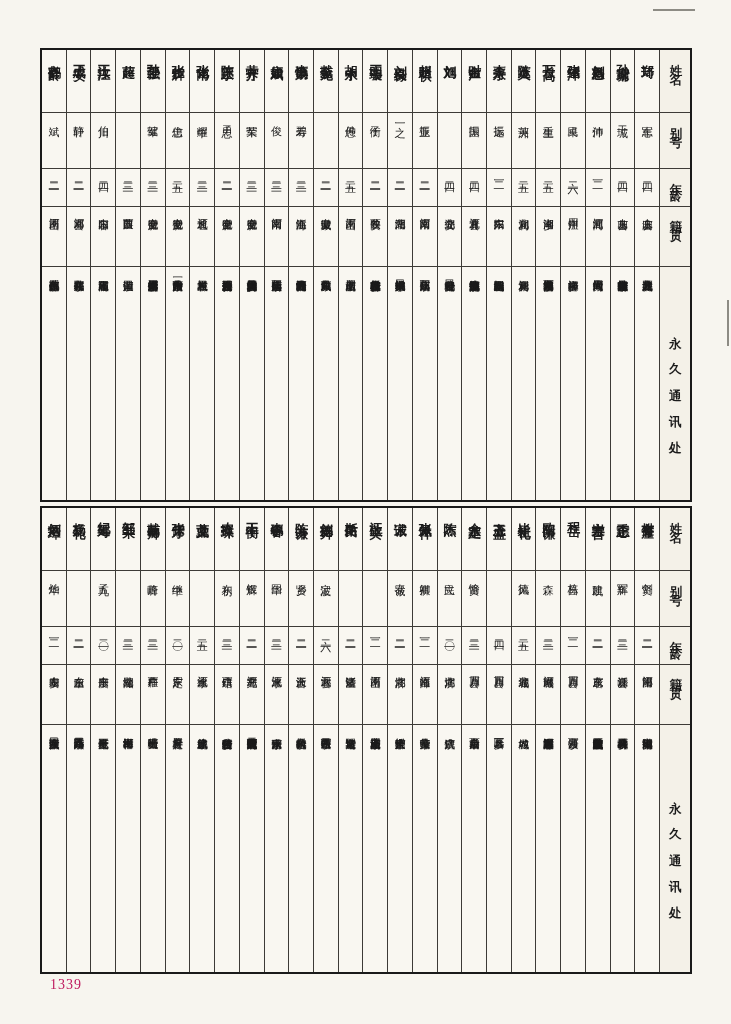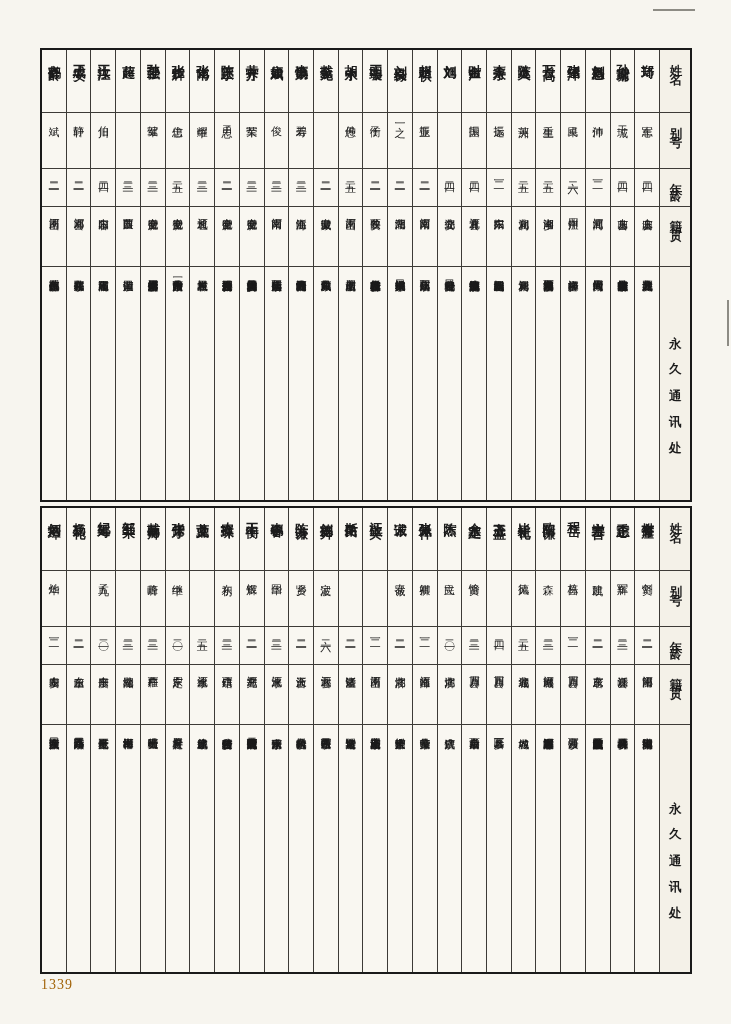--- a/index.html
+++ b/index.html
@@ -46,22 +46,22 @@
 
   .col.header .vt { font-weight:700; }
   .col.header .c-name .vt,
   .col.header .c-alias .vt,
   .col.header .c-native .vt { font-size:12.5px; letter-spacing:0.7em; }
   .col.header .c-age .vt { font-size:12.5px; letter-spacing:0.45em; }
   .col.header .c-addr { justify-content:center; align-items:center; }
   .col.header .c-addr .vt { height:auto; font-size:12.5px; letter-spacing:2.1em; line-height:1; padding-top:12px; }
 
   .pagenum {
-    position:absolute; left:41px; top:977px;
-    font-size:14px; letter-spacing:1px; color:#a16207;
+    position:absolute; left:50px; top:977px;
+    font-size:14px; letter-spacing:1px; color:#be185d;
   }
 </style>
 </head>
 <body>
 
 <div class="page">
 
   <div class="scan-mark top"></div>
   <div class="scan-mark side"></div>
 

